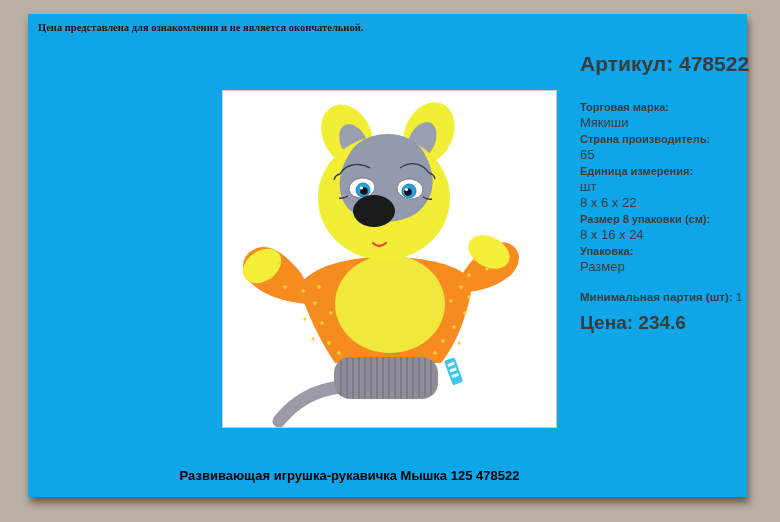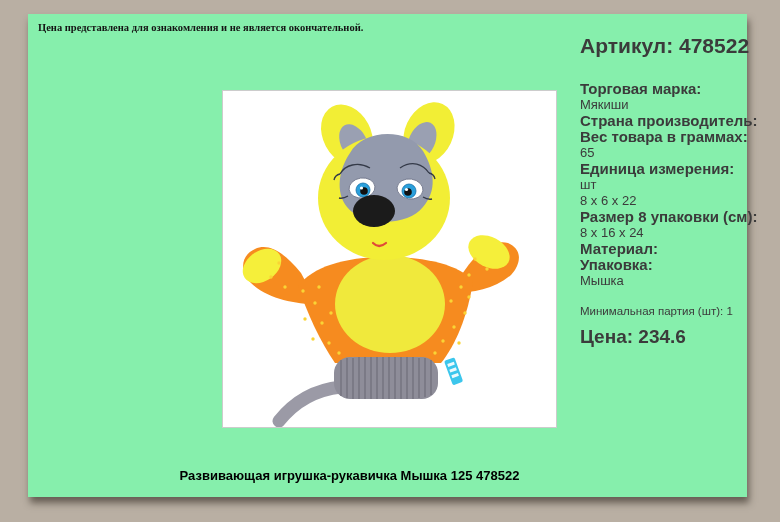--- a/index.html
+++ b/index.html
@@ -3,46 +3,46 @@
 <meta charset="utf-8">
 <style>
   html,body{margin:0;padding:0;}
   body{
     width:780px;height:522px;position:relative;overflow:hidden;
     background:#b9afa3;
     font-family:"Liberation Sans",sans-serif;
   }
   .sheet{
     position:absolute;left:28px;top:14px;width:719px;height:483px;
-    background:#86efac;
+    background:#0ea5e9;
     box-shadow:2px 6px 7px rgba(58,50,42,.65);
   }
   .disclaimer{
     position:absolute;left:10px;top:8px;
     font-family:"Liberation Serif",serif;
     font-size:10.5px;font-weight:bold;color:#141414;white-space:nowrap;
   }
   .photo-frame{
     position:absolute;left:194px;top:76px;width:333px;height:336px;
     border:1px solid #cccccc;background:#ffffff;
   }
   .photo-frame svg{display:block;}
   .panel{
-    position:absolute;left:552px;top:20px;width:172px;color:#3b3b3b;
+    position:absolute;left:552px;top:38px;width:172px;color:#3b3b3b;
   }
   .article{
     font-size:21px;font-weight:bold;line-height:24px;margin:0;white-space:nowrap;
   }
   .details{margin-top:23px;}
-  .details .lbl{font-weight:bold;font-size:15px;line-height:16px;white-space:nowrap;}
+  .details .lbl{font-weight:bold;font-size:11px;line-height:16px;white-space:nowrap;}
   .details .val{font-weight:normal;font-size:13px;line-height:16px;white-space:nowrap;}
   .minline{
     margin-top:14px;font-size:11.5px;line-height:16px;white-space:nowrap;
   }
-  .minline .lbl{font-weight:normal;}
+  .minline .lbl{font-weight:bold;}
   .price{
     margin-top:7px;font-size:19px;font-weight:bold;white-space:nowrap;
   }
   .caption{
     position:absolute;left:0;top:454px;width:643px;text-align:center;
     font-size:13px;font-weight:bold;color:#000000;
   }
 </style>
 </head>
 <body>
@@ -157,30 +157,28 @@
     </svg>
   </div>
 
   <div class="panel">
     <h1 class="article">Артикул: 478522</h1>
 
     <div class="details">
       <div class="lbl">Торговая марка:</div>
       <div class="val">Мякиши</div>
       <div class="lbl">Страна производитель:</div>
-      <div class="lbl">Вес товара в граммах:</div>
       <div class="val">65</div>
       <div class="lbl">Единица измерения:</div>
       <div class="val">шт</div>
       <div class="val">8 х 6 х 22</div>
       <div class="lbl">Размер 8 упаковки (см):</div>
       <div class="val">8 х 16 х 24</div>
-      <div class="lbl">Материал:</div>
       <div class="lbl">Упаковка:</div>
-      <div class="val">Мышка</div>
+      <div class="val">Размер</div>
     </div>
 
     <div class="minline">
       <span class="lbl">Минимальная партия (шт):</span>
       <span>1</span>
     </div>
 
     <div class="price">Цена: 234.6</div>
   </div>
 

